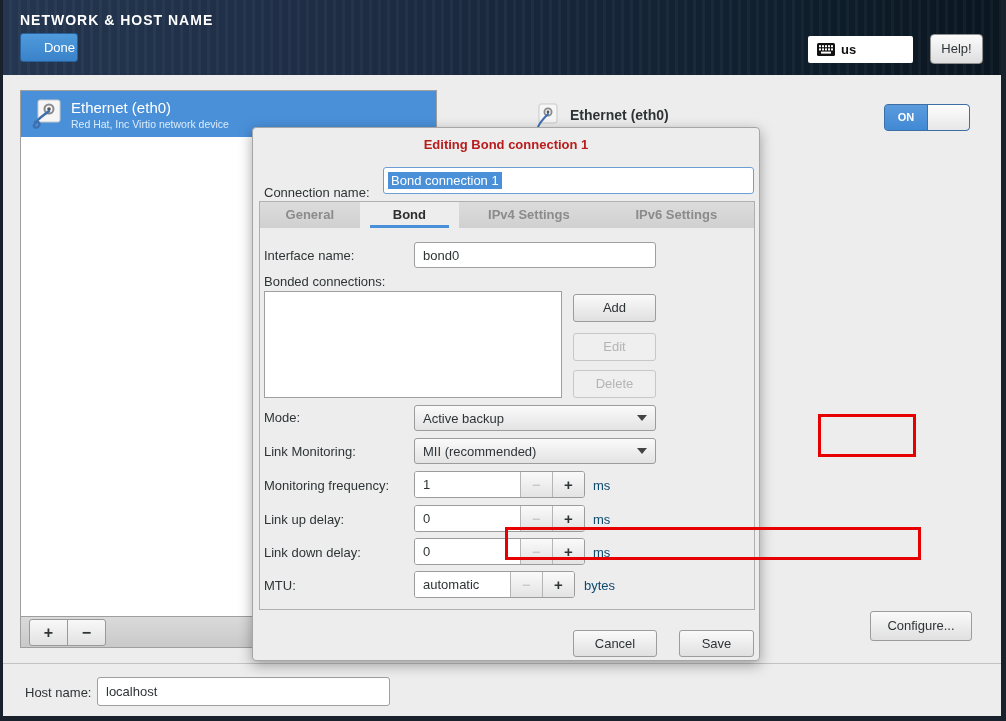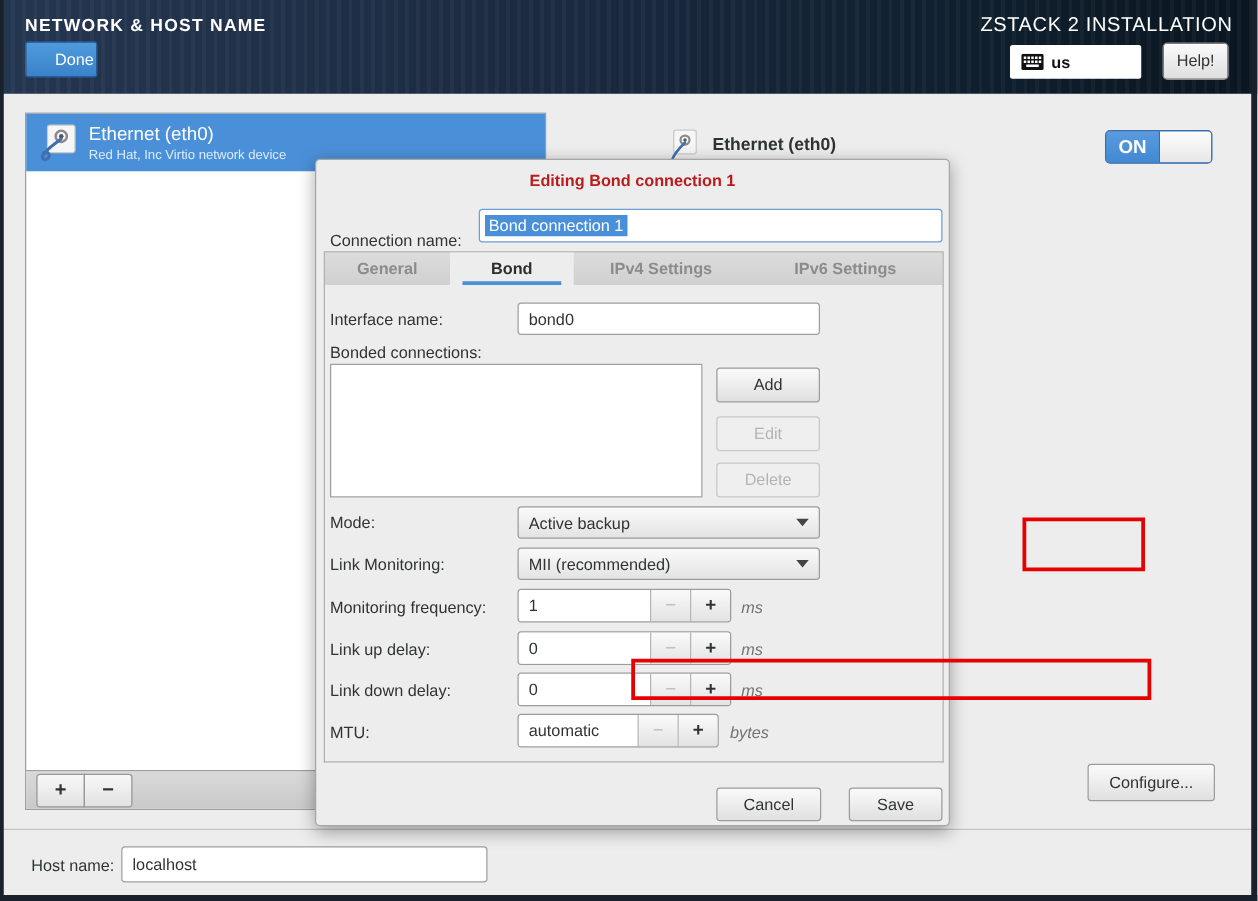--- a/index.html
+++ b/index.html
@@ -53,21 +53,21 @@
     text-align:center; line-height:25px; cursor:pointer; }
   .tb-btn.first { border-radius:3px 0 0 3px; }
   .tb-btn.second { border-radius:0 3px 3px 0; margin-left:-1px; }
   
   .main-dev-icon { position:absolute; left:535px; top:103px; width:23px; height:30px; z-index:1; }
   .main-dev-title { position:absolute; left:570px; top:107px; font-size:14px;
     font-weight:bold; color:#2e3436; z-index:1; }
   .switch { position:absolute; left:884px; top:104px; width:86px; height:27px;
     border:1px solid #3d6fa5; border-radius:4px; display:flex; overflow:hidden;
     cursor:pointer; z-index:1; background:#4a90d9; }
-  .switch .on { flex:1; color:#fff; font-size:15px; font-weight:bold;
+  .switch .on { flex:1; color:#fff; font-size:11px; font-weight:bold;
     text-align:center; line-height:25px; background:linear-gradient(#5b9bdd,#4189d4); }
   .switch .handle { width:42px; background:linear-gradient(#fdfdfd,#e7e7e7);
     border-left:1px solid #3d6fa5; border-radius:0 3px 3px 0; }
   .btn { background:linear-gradient(#fafafa,#e0e0e0); border:1px solid #9c9c9c;
     border-radius:3px; color:#2e3436; font-size:13px; text-align:center;
     cursor:pointer; }
   .btn:disabled, .btn.disabled { background:#efefef; color:#b4b4b4;
     border-color:#c7c7c7; cursor:default; }
   .btn-configure { position:absolute; left:870px; top:611px; width:102px; height:30px;
     line-height:28px; z-index:1; }
@@ -117,35 +117,34 @@
   .spin { position:absolute; left:161px; height:27px; display:flex;
     border:1px solid #9c9c9c; border-radius:3px; overflow:hidden; background:#fff; }
   .spin input { border:none; outline:none; font-size:13px; padding-left:8px;
     font-family:inherit; color:#2e3436; width:105px; background:#fff; }
   .spin.narrow input { width:95px; }
   .spin .seg { width:32px; text-align:center; line-height:25px; font-size:15px;
     background:linear-gradient(#fafafa,#e3e3e3); border-left:1px solid #b5b5b5;
     cursor:pointer; }
   .spin .seg.minus { color:#bdbdbd; }
   .spin .seg.plus { color:#2e3436; font-weight:bold; }
-  .unit { position:absolute; color:#737373;font-style:italic; }
+  .unit { position:absolute; color:#0c4a6e; }
   .btn-cancel { position:absolute; left:320px; top:502px; width:84px; height:27px; line-height:25px; }
   .btn-save   { position:absolute; left:426px; top:502px; width:75px; height:27px; line-height:25px; }
   
   .redbox { position:absolute; border:3px solid #e60000; z-index:20; pointer-events:none; }
   .red-add  { left:565px; top:286px; width:98px; height:43px; }
   .red-mode { left:252px; top:399px; width:416px; height:33px; }
 </style>
 </head>
 <body>
 
 <div class="topbar">
   <div class="topbar-title">NETWORK &amp; HOST NAME</div>
   <div class="btn-done">Done</div>
-  <div class="product-title">ZSTACK 2 INSTALLATION</div>
   <div class="kbd-box">
     <svg width="18" height="13" viewBox="0 0 18 13">
       <rect x="0" y="0" width="18" height="13" rx="1.5" fill="#111"></rect>
       <g fill="#fff">
         <rect x="2" y="2.2" width="2" height="2"></rect>
           <rect x="5" y="2.2" width="2" height="2"></rect>
         <rect x="8" y="2.2" width="2" height="2"></rect>
           <rect x="11" y="2.2" width="2" height="2"></rect>
         <rect x="14" y="2.2" width="2" height="2"></rect>
         <rect x="2" y="5.4" width="2" height="2"></rect>

